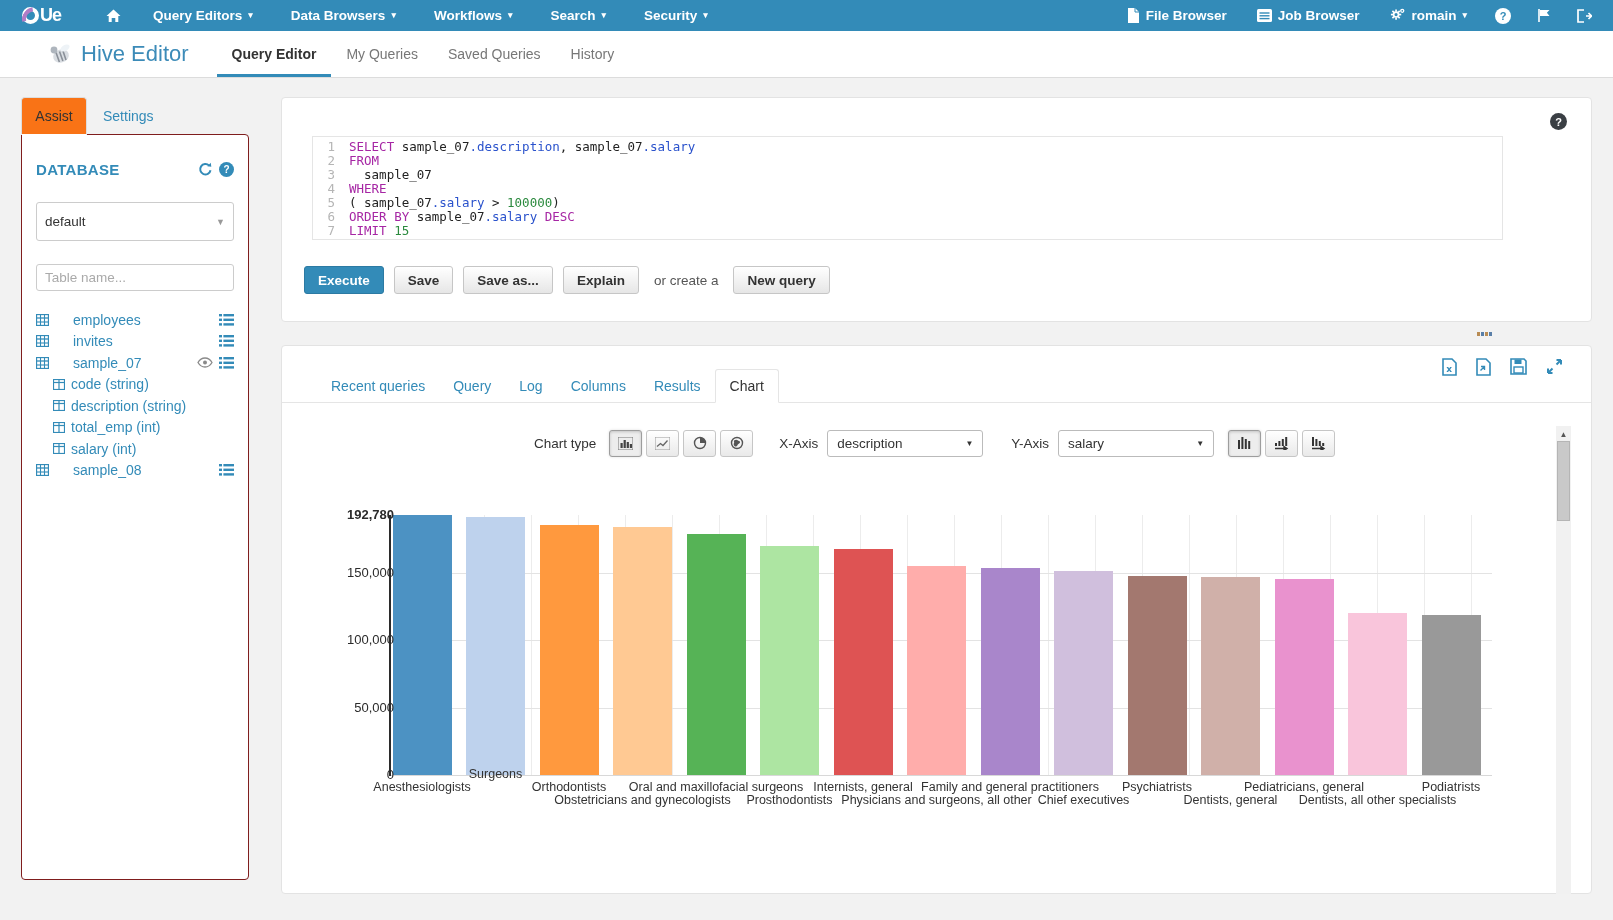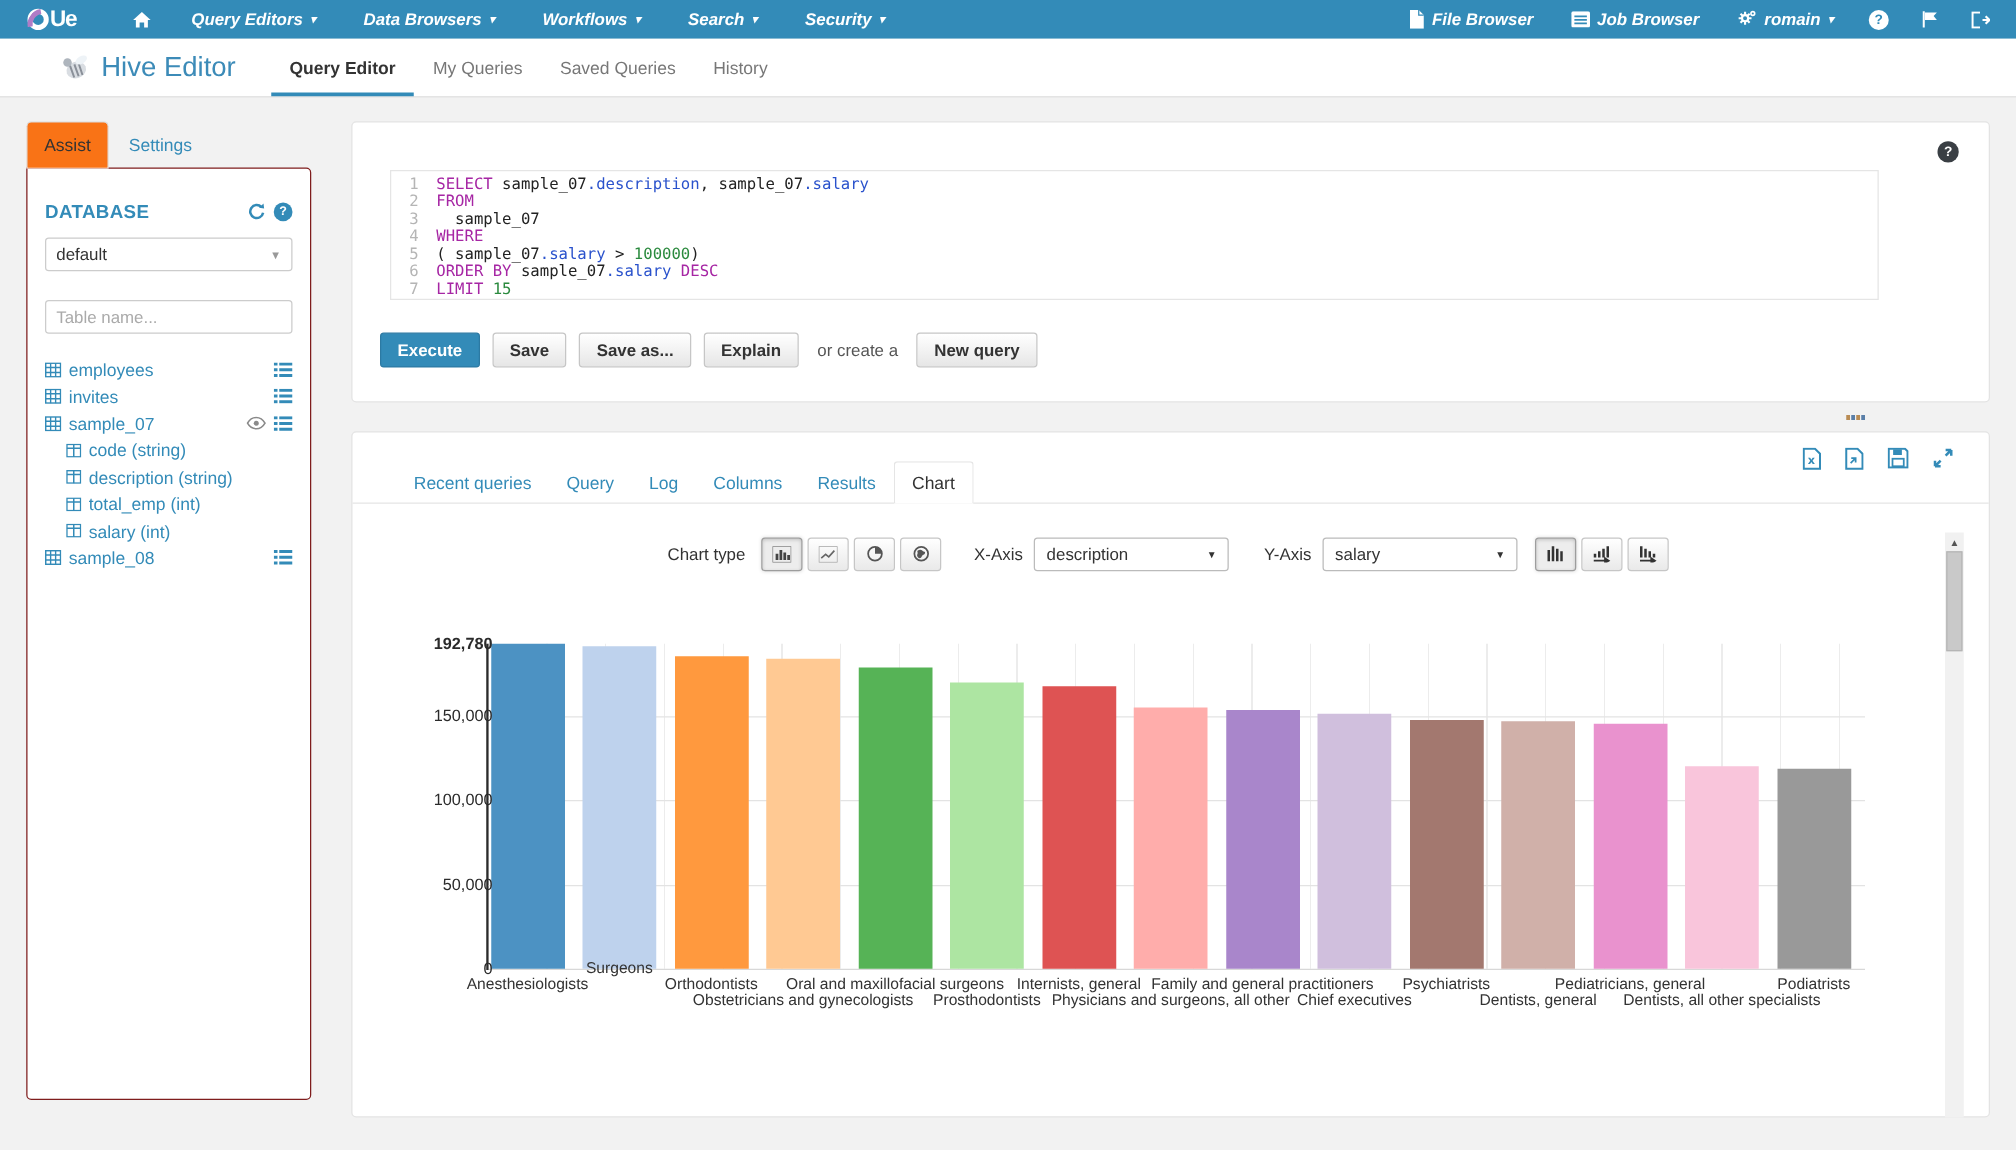--- a/index.html
+++ b/index.html
@@ -8,21 +8,21 @@
 
   
   .navbar { position:absolute; left:0; top:0; width:100%; height:31px; background:#338bb8;
             display:flex; align-items:center; color:#fff; font-size:13.5px; font-weight:bold; }
   .logo { display:flex; align-items:center; margin-left:22px; margin-right:30px; }
   .logo-ring { width:17px; height:17px; border:4px solid #fff; border-radius:50%; position:relative; }
   .logo-ring::after { content:""; position:absolute; left:-4px; top:-4px; width:17px; height:17px;
             border:4px solid transparent; border-left-color:#b07cc6; border-radius:50%; transform:rotate(35deg); }
   .logo-txt { color:#fff; font-size:18px; font-weight:bold; letter-spacing:-1px; margin-left:1px; }
   .nav-home { margin:0 12px 0 14px; display:flex; }
-  .nav-item { padding:0 19px; display:flex; align-items:center; gap:6px; cursor:pointer; height:31px;font-style:italic; }
+  .nav-item { padding:0 19px; display:flex; align-items:center; gap:6px; cursor:pointer; height:31px; }
   .caret { font-size:9px; line-height:1; }
   .nav-right { margin-left:auto; display:flex; align-items:center; }
   .nav-right .nav-item { padding:0 15px; }
   .nav-iconbtn { padding:0 13px; display:flex; align-items:center; height:31px; }
   .q-circle-white { width:16px; height:16px; border-radius:50%; background:#fff; color:#338bb8;
             font-size:11px; font-weight:bold; display:flex; align-items:center; justify-content:center; }
 
   
   .subheader { position:absolute; left:0; top:31px; width:100%; height:47px; background:#fff;
             border-bottom:1px solid #dcdcdc; display:flex; align-items:center; padding-left:46px; }
@@ -39,28 +39,28 @@
             border-radius:4px 4px 0 0; display:flex; align-items:center; justify-content:center;
             font-size:14px; color:#333; }
   .sb-tab-link { display:flex; align-items:center; padding:0 16px; font-size:14px; color:#338bb8; cursor:pointer; }
   .sb-panel { position:absolute; left:0; top:37px; right:0; bottom:0; background:#fff;
             border:1px solid #7f1d1d; border-radius:0 4px 4px 4px; padding:14px 14px 0 14px; }
   .db-head { margin-top:12px; display:flex; align-items:center; }
   .db-title { color:#338bb8; font-size:15px; font-weight:bold; letter-spacing:.3px; }
   .db-icons { margin-left:auto; display:flex; align-items:center; gap:6px; }
   .q-circle-blue { width:15px; height:15px; border-radius:50%; background:#338bb8; color:#fff;
             font-size:10px; font-weight:bold; display:flex; align-items:center; justify-content:center; }
-  .db-select { margin-top:12px; height:27px; border:1px solid #ccc; border-radius:3px; background:#fff;
+  .db-select { margin-top:24px; height:39px; border:1px solid #ccc; border-radius:3px; background:#fff;
             display:flex; align-items:center; padding:0 8px; font-size:13.5px; color:#333; position:relative; cursor:pointer; }
   .db-select .sel-caret { margin-left:auto; color:#999; font-size:9px; }
   .tbl-filter { margin-top:23px; width:100%; height:27px; border:1px solid #ccc; border-radius:3px;
             padding:0 8px; font-size:13.5px; color:#333; font-family:"Liberation Sans",sans-serif; }
   .tbl-filter::placeholder { color:#aaa; }
   .tbl-list { margin-top:18px; font-size:14px; color:#338bb8; }
-  .tbl-row { height:21.5px; display:flex; align-items:center; gap:6px; cursor:pointer; }
+  .tbl-row { height:21.5px; display:flex; align-items:center; gap:24px; cursor:pointer; }
   .tbl-row .right-icons { margin-left:auto; display:flex; align-items:center; gap:6px; }
   .col-row { height:21.5px; display:flex; align-items:center; gap:6px; padding-left:17px; cursor:pointer; }
 
   
   .editor-card { position:absolute; left:281px; top:97px; width:1311px; height:225px; background:#fff;
             border:1px solid #e3e3e3; border-radius:4px; }
   .q-circle-dark { position:absolute; right:24px; top:15px; width:17px; height:17px; border-radius:50%;
             background:#3a3f44; color:#fff; font-size:11px; font-weight:bold; display:flex; align-items:center; justify-content:center; cursor:pointer; }
   .code-box { position:absolute; left:30px; top:38px; width:1191px; height:104px; border:1px solid #e5e5e5;
             display:flex; font-family:"DejaVu Sans Mono", monospace; font-size:12.5px; line-height:14px; }

